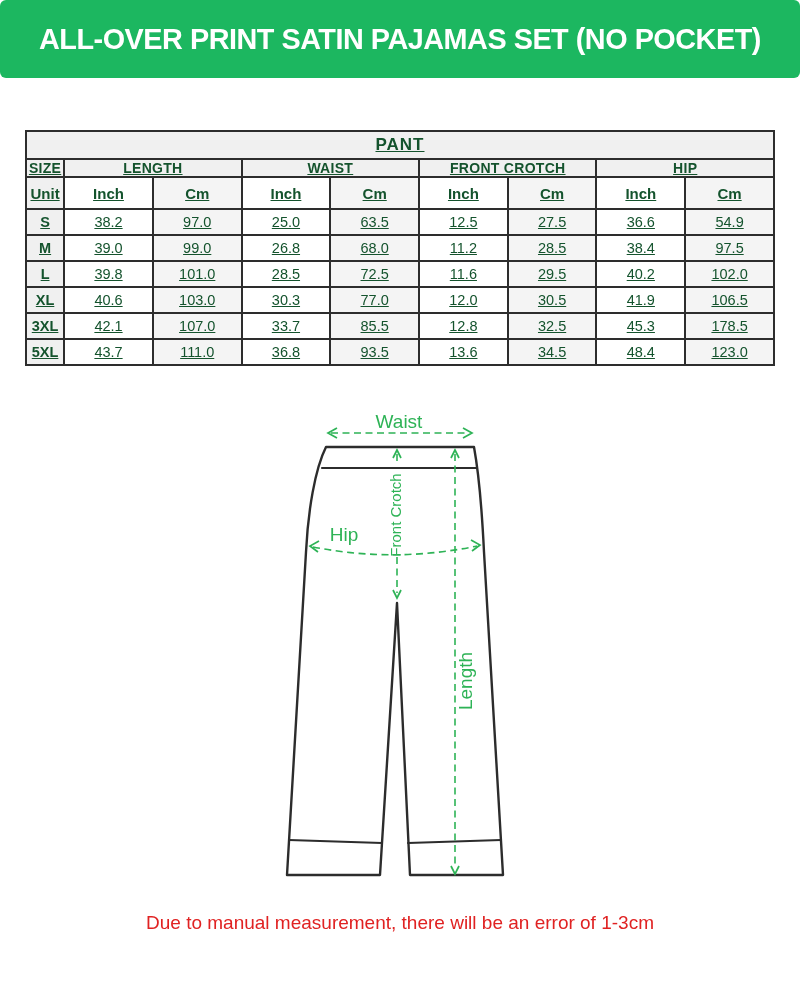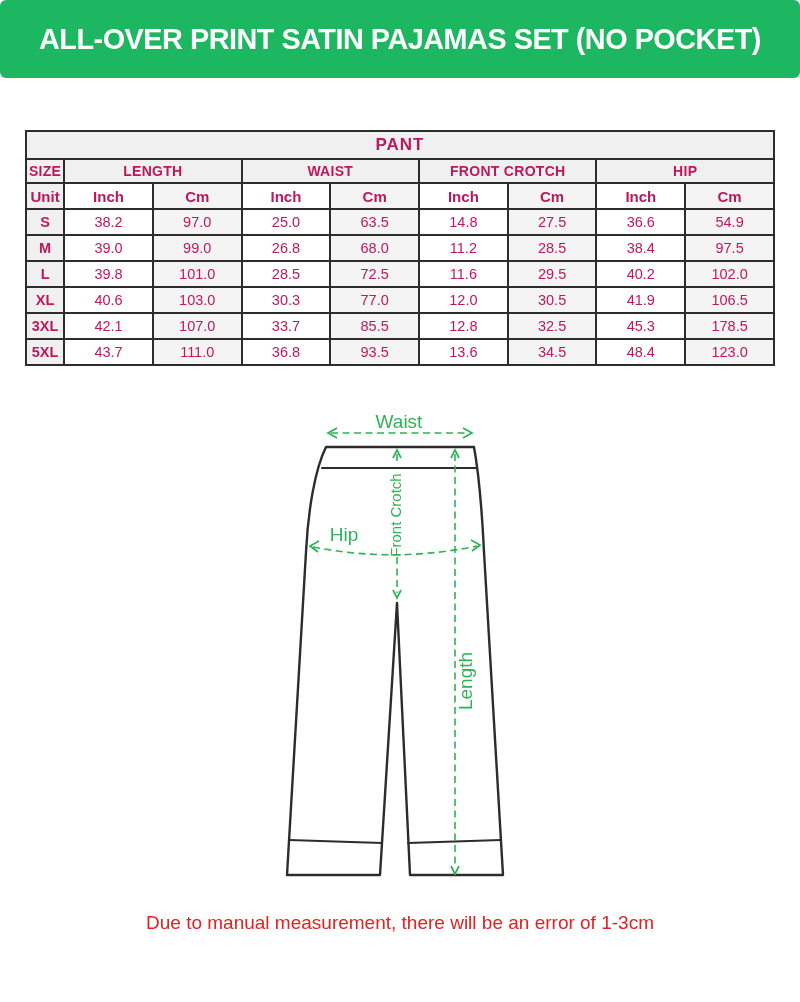--- a/index.html
+++ b/index.html
@@ -26,32 +26,33 @@
     white-space: nowrap;
     transform: scaleX(0.96);
   }
 
   
   table.size-table {
     width: 750px;
     margin: 52px auto 8px auto;
     border-collapse: collapse;
     table-layout: fixed;
-    color: #be185d;
+    color: #14532d;
+    text-decoration: underline;
   }
   .size-table th, .size-table td {
     border: 2px solid #2d2d2d;
     text-align: center;
     vertical-align: middle;
     padding: 0;
     background: #ffffff;
   }
   .row-pant th   { height: 28px; font-size: 17px; font-weight: 700; background: #f0f0f0; letter-spacing: 1px; }
-  .row-group th  { height: 24px; font-size: 14px; font-weight: 700; background: #f0f0f0; letter-spacing: 0.3px; }
-  .row-unit td   { height: 26px; font-size: 15px; font-weight: 700; }
+  .row-group th  { height: 18px; font-size: 14px; font-weight: 700; background: #f0f0f0; letter-spacing: 0.3px; }
+  .row-unit td   { height: 32px; font-size: 15px; font-weight: 700; }
   .size-table tbody td { height: 26px; font-size: 14.5px; }
   .size-table td.hdr  { background: #f0f0f0; font-weight: 700; }
   .size-table td.cm   { background: #f4f4f4; }
   .size-table td.inch { background: #ffffff; }
 
   
   svg.diagram { display: block; margin: 18px auto 0 auto; }
   .diagram .outline {
     fill: #ffffff; stroke: #2c2c2c; stroke-width: 2.4;
     stroke-linejoin: round; stroke-linecap: round;
@@ -117,21 +118,21 @@
       <td class="cm">Cm</td>
     </tr>
   </thead>
   <tbody>
     <tr>
       <td class="hdr">S</td>
       <td class="inch">38.2</td>
       <td class="cm">97.0</td>
       <td class="inch">25.0</td>
       <td class="cm">63.5</td>
-      <td class="inch">14.8</td>
+      <td class="inch">12.5</td>
       <td class="cm">27.5</td>
       <td class="inch">36.6</td>
       <td class="cm">54.9</td>
     </tr>
     <tr>
       <td class="hdr">M</td>
       <td class="inch">39.0</td>
       <td class="cm">99.0</td>
       <td class="inch">26.8</td>
       <td class="cm">68.0</td>

